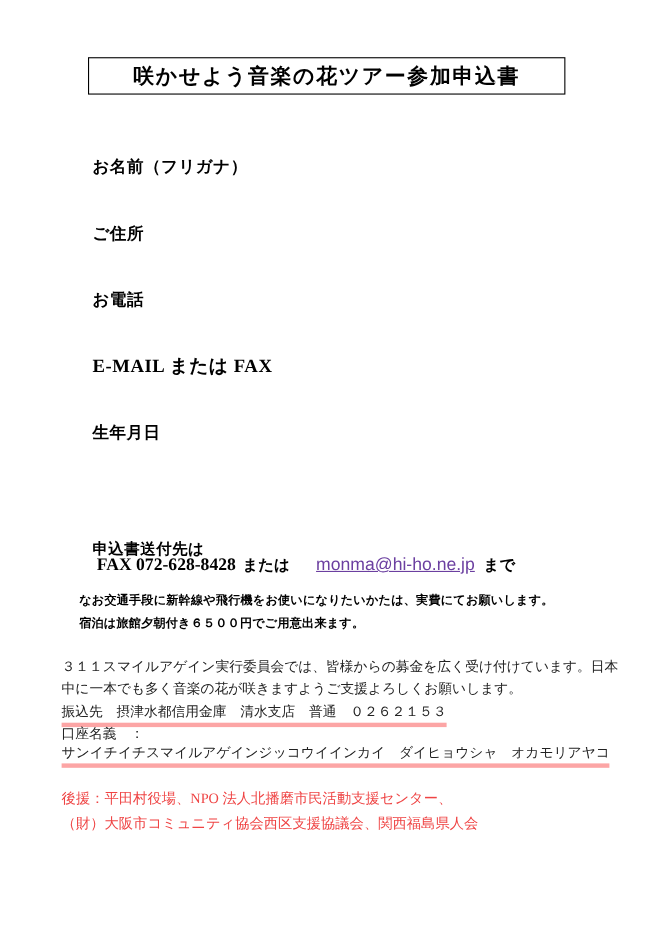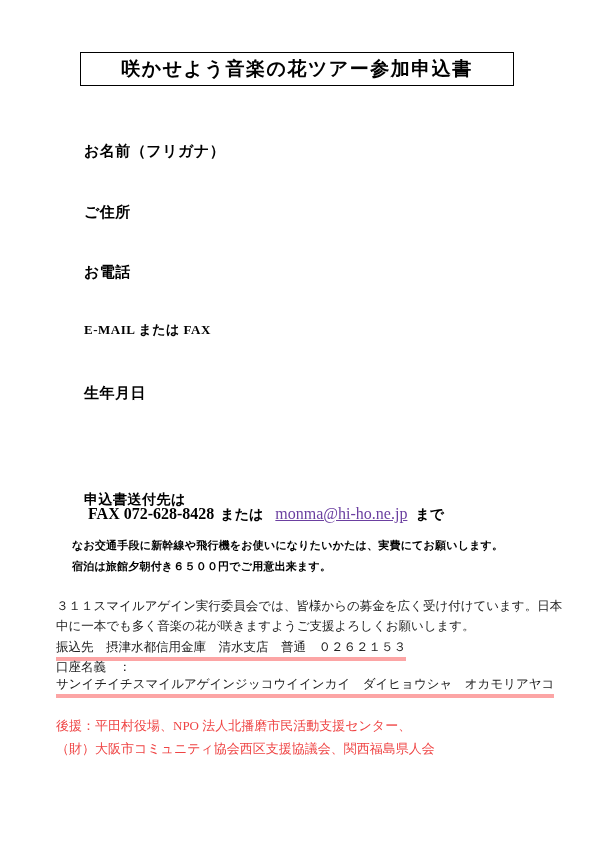--- a/index.html
+++ b/index.html
@@ -46,21 +46,21 @@
     position: absolute;
     font-family: Liberation Serif, serif;
     font-weight: bold;
     font-size: 15px;
     letter-spacing: 0.5px;
     white-space: nowrap;
   }
   .field-label.serif {
     font-family: "Liberation Serif", serif;
     font-weight: bold;
-    font-size: 13px;
+    font-size: 17px;
   }
   
   .sendto-label {
     position: absolute;
     left: 84px;
     top: 491px;
     font-family: "DejaVu Sans", sans-serif;
     font-weight: bold;
     font-size: 14px;
     letter-spacing: 0.5px;
@@ -76,24 +76,24 @@
   }
   .fax-line .fax-num {
     font-family: "Liberation Serif", serif;
     font-weight: bold;
     font-size: 16px;
   }
   .fax-line .mata {
     font-family: Liberation Serif, serif;
     font-weight: bold;
     font-size: 14px;
-    margin: 0 4px 0 6px;
+    margin: 0 16px 0 6px;
   }
   .fax-line .email {
-    font-family: Liberation Serif, serif;
+    font-family: Liberation Sans, sans-serif;
     font-size: 16px;
     color: #6b3fa0;
     text-decoration: underline;
     margin: 0 4px 0 8px;
   }
   .fax-line .made {
     font-family: Liberation Mono, monospace;
     font-weight: bold;
     font-size: 14px;
     margin-left: 4px;

